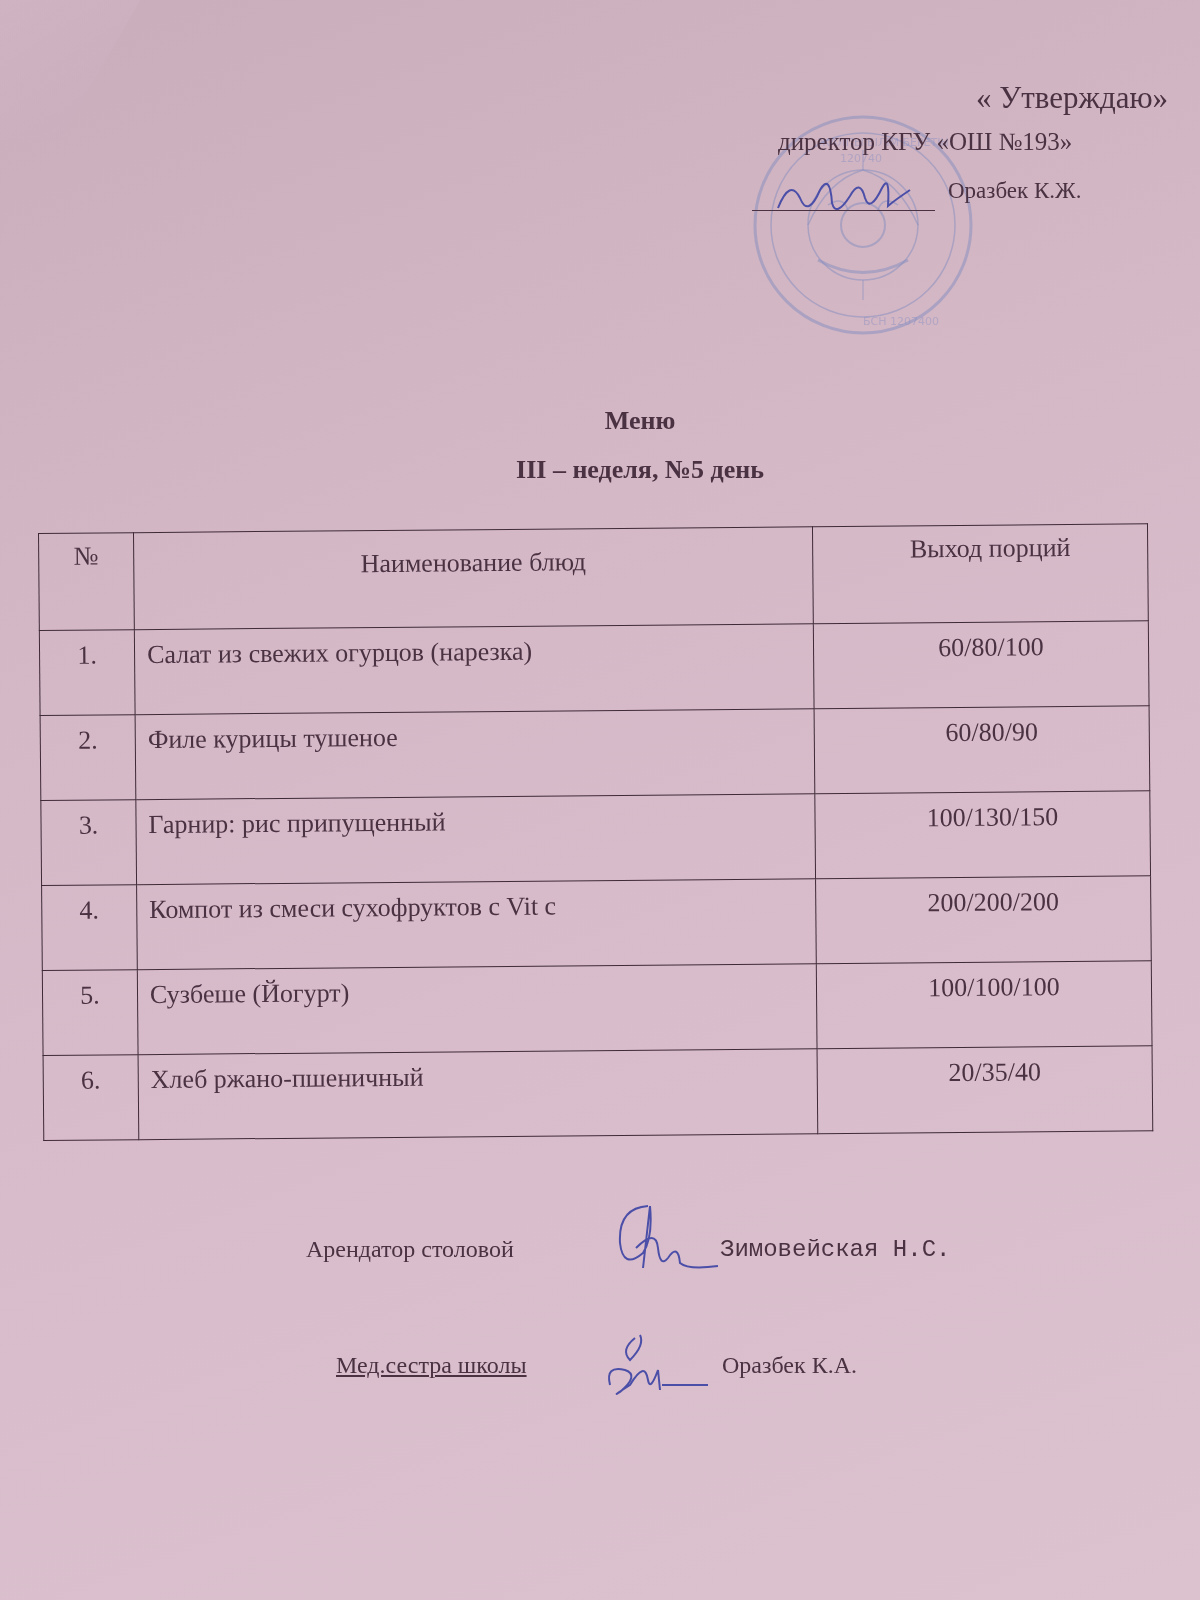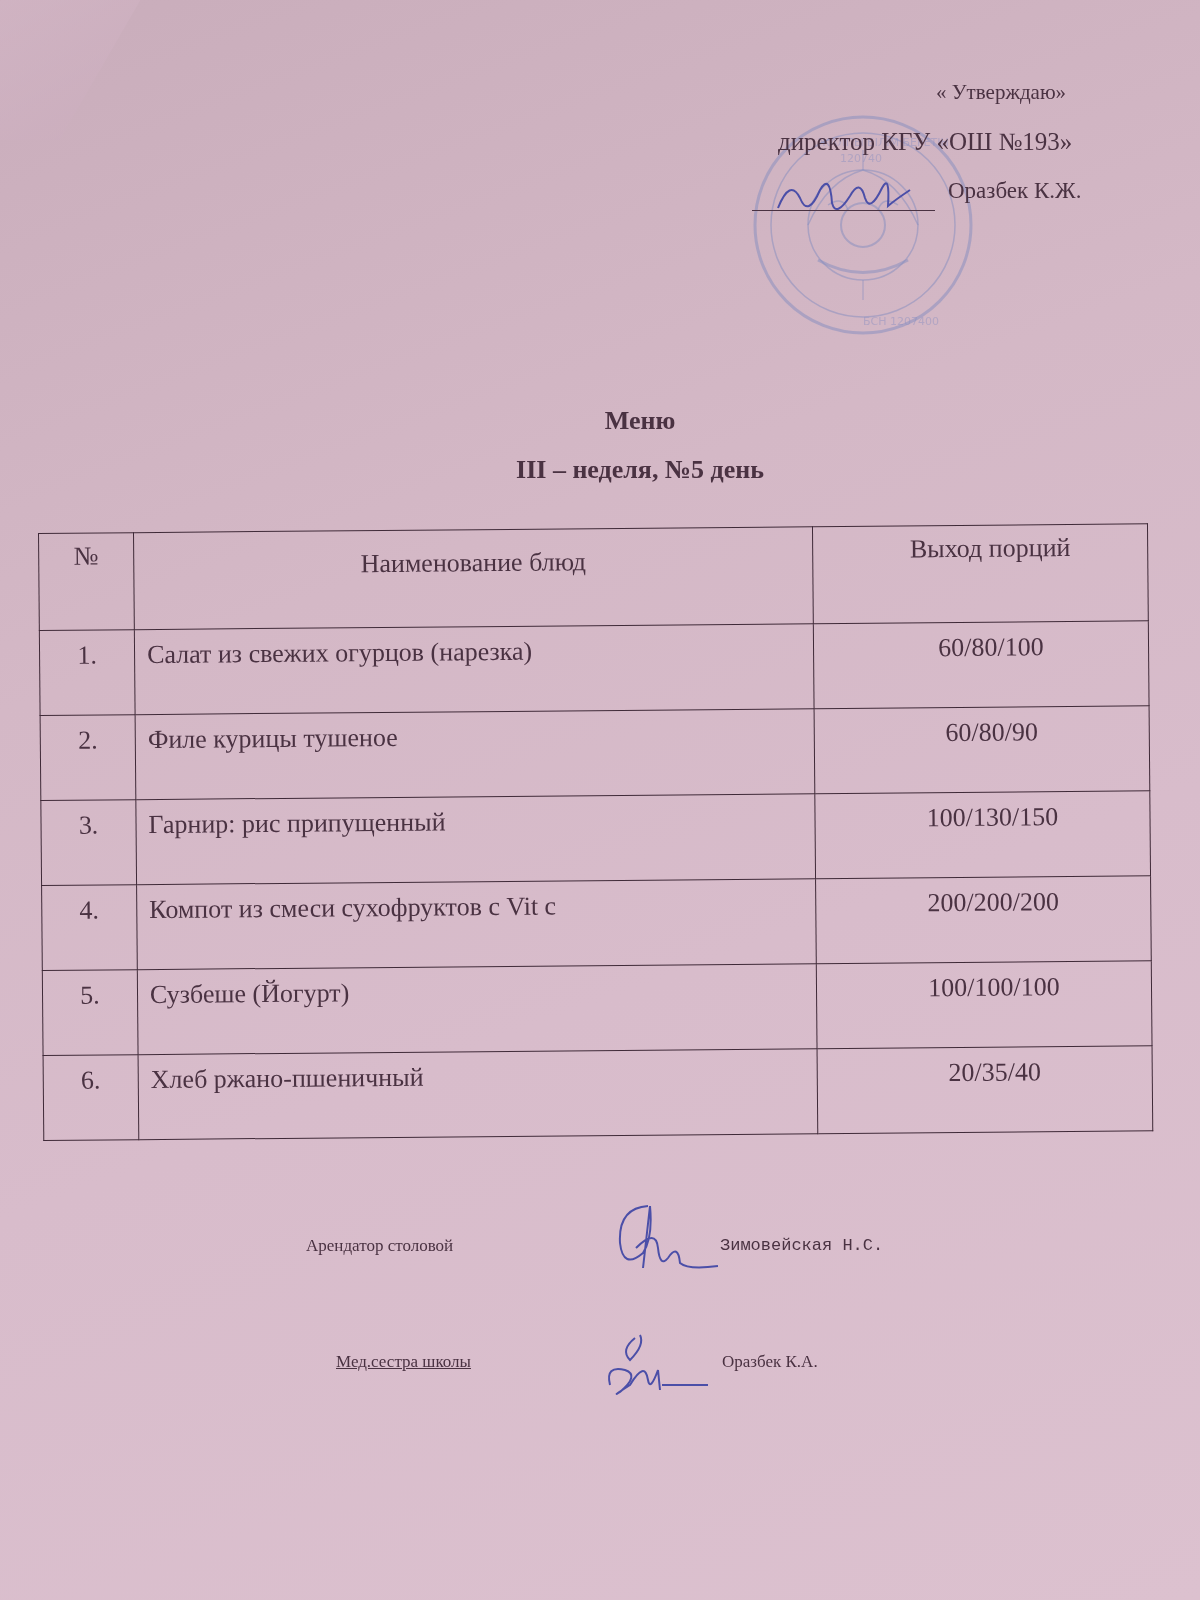--- a/index.html
+++ b/index.html
@@ -23,22 +23,22 @@
       transform: skewX(-30deg);
       opacity: 0.5;
     }
     .approval {
       position: absolute;
       right: 0; top: 0;
       width: 1200px; height: 360px;
     }
     .approve-title {
       position: absolute;
-      left: 936px; top: 80px;
-      font-size: 21px;
+      left: 976px; top: 80px;
+      font-size: 31px;
       text-align: right;
     }
     .approve-director {
       position: absolute;
       left: 778px; top: 128px;
       font-size: 25px;
     }
     .approve-signline {
       position: absolute;
       left: 752px; top: 210px;
@@ -90,21 +90,21 @@
       height: 74px;
       padding-top: 10px;
     }
     .col-num { width: 94px; text-align: center; }
     .col-name { width: 666px; text-align: left; }
     .col-name.head { text-align: center; padding-top: 18px !important; }
     .menu-table td.col-name { padding-left: 12px; }
     .col-yield { text-align: center; padding-left: 20px !important; }
     .footer-row {
       position: absolute;
-      font-size: 17px;
+      font-size: 24px;
     }
   </style>
 </head>
 <body>
 
 <div class="fold"></div>
 
 <div class="approval">
   <svg class="stamp" viewBox="0 0 230 230">
     <g fill="none" stroke="#8a8fc0" stroke-opacity="0.55">

